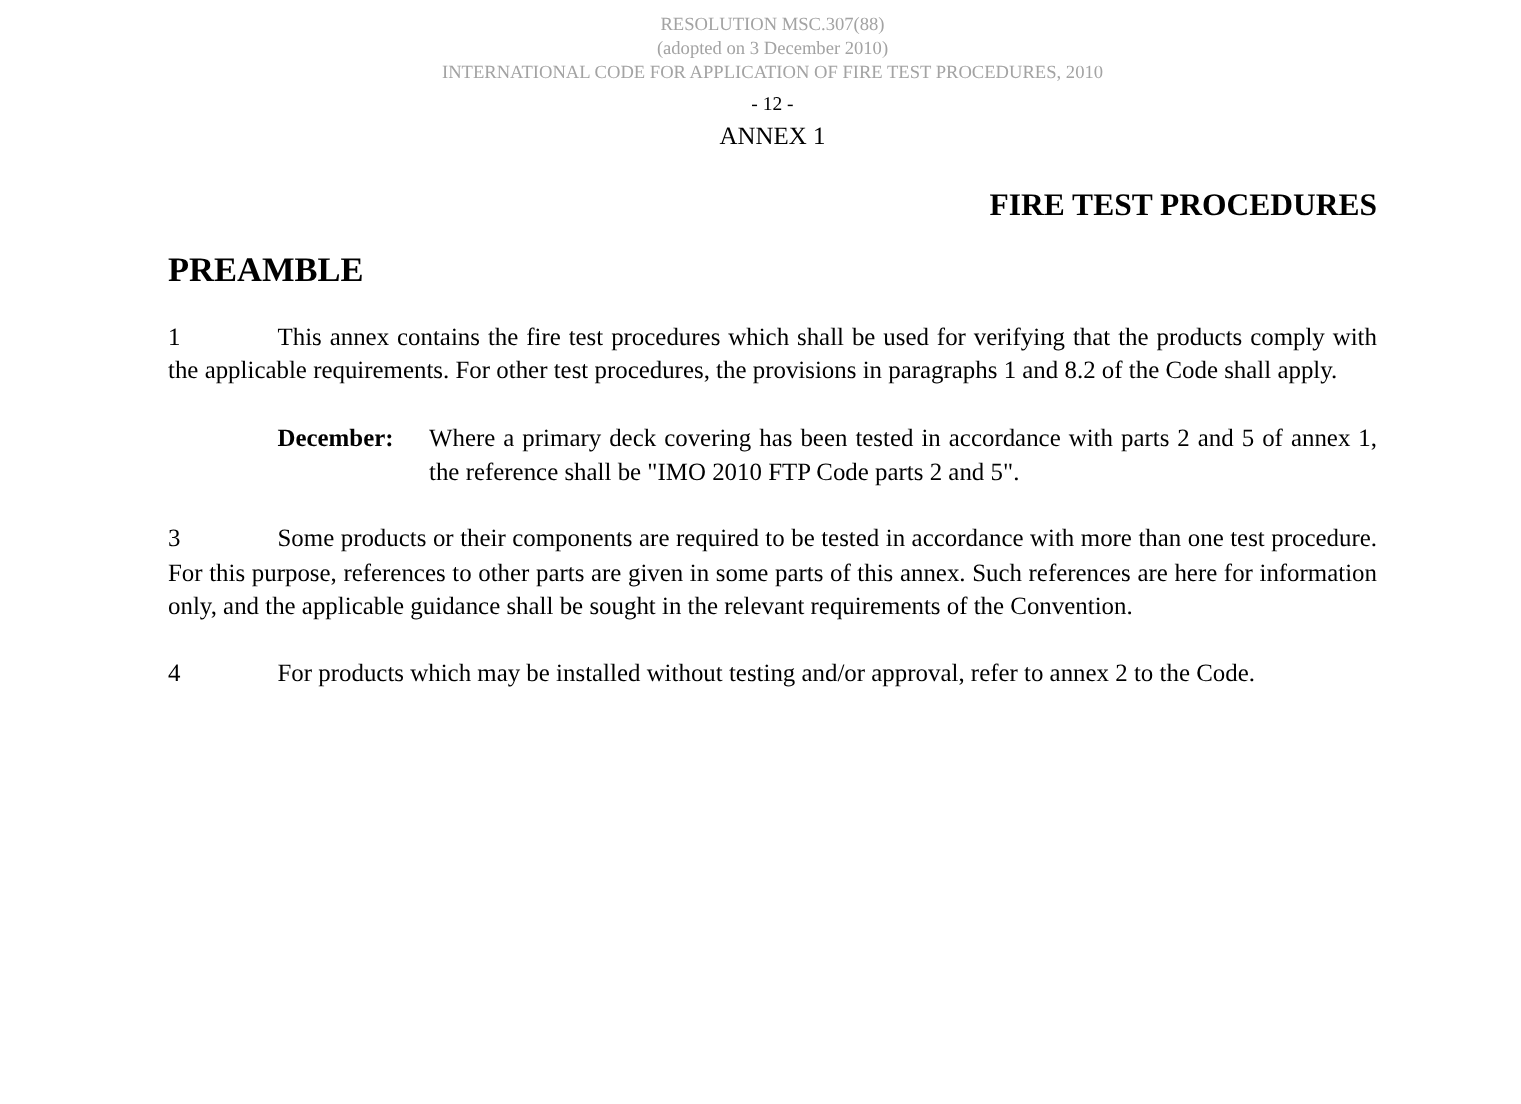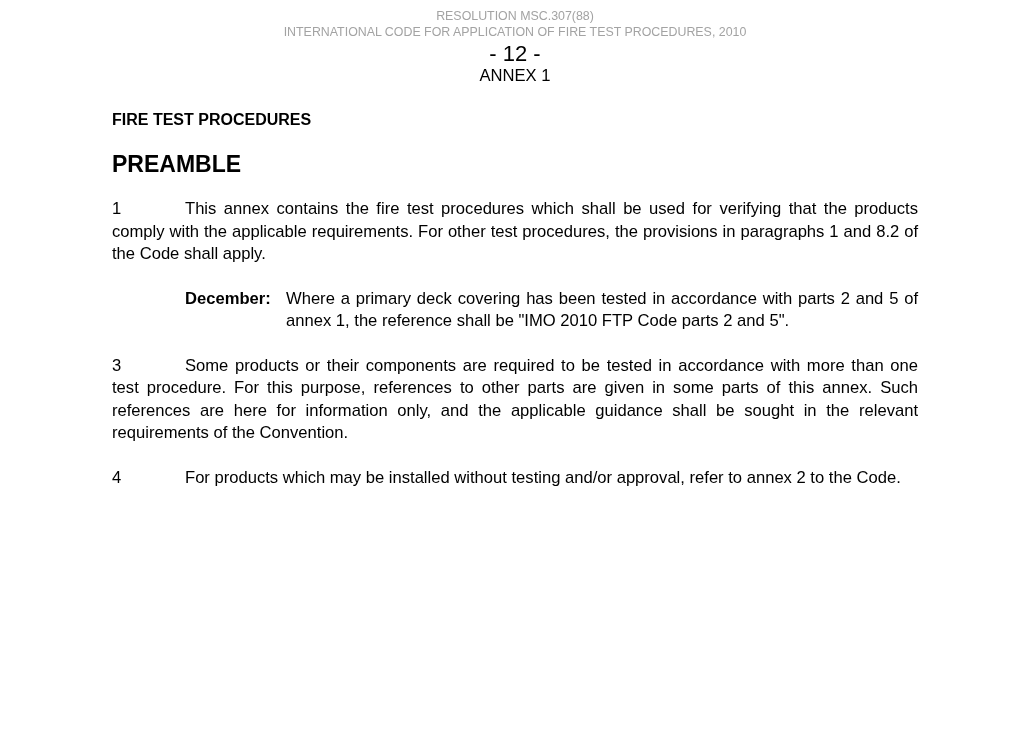--- a/index.html
+++ b/index.html
@@ -6,50 +6,50 @@
     margin: 0;
     padding: 0;
     background: #ffffff;
   }
   .page {
     position: relative;
     width: 1014px;
     height: 716px;
     background: #ffffff;
     overflow: hidden;
-    font-family: Liberation Sans, sans-serif;
+    font-family: Liberation Serif, serif;
     color: #000000;
     font-size: 16.6px;
     line-height: 22.4px;
   }
   .content {
     margin-left: 112px;
     width: 806px;
     padding-top: 9px;
   }
   .doc-header {
     text-align: center;
     color: #a3a3a3;
     font-size: 12.4px;
     line-height: 15.8px;
   }
   .page-number {
     text-align: center;
     color: #000000;
-    font-size: 22px;
+    font-size: 13px;
     line-height: 22px;
     margin-top: 2px;
   }
   .annex-heading {
     text-align: center;
   }
   .doc-title {
-    text-align: left;
+    text-align: right;
     font-weight: bold;
-    font-size: 16px;
+    font-size: 21px;
     margin-top: 22px;
   }
   .section-heading {
     font-weight: bold;
     font-size: 23px;
     margin-top: 22px;
   }
   .para {
     margin: 22.4px 0 0 0;
     text-align: justify;
@@ -72,20 +72,21 @@
   }
 </style>
 </head>
 <body>
 
 <div class="page">
   <div class="content">
 
     <div class="doc-header">
       <div>RESOLUTION MSC.307(88)</div>
+      <div>(adopted on 3 December 2010)</div>
       <div>INTERNATIONAL CODE FOR APPLICATION OF FIRE TEST PROCEDURES, 2010</div>
     </div>
 
     <div class="page-number">- 12 -</div>
 
     <div class="annex-heading">ANNEX 1</div>
 
     <div class="doc-title">FIRE TEST PROCEDURES</div>
 
     <div class="section-heading">PREAMBLE</div>

